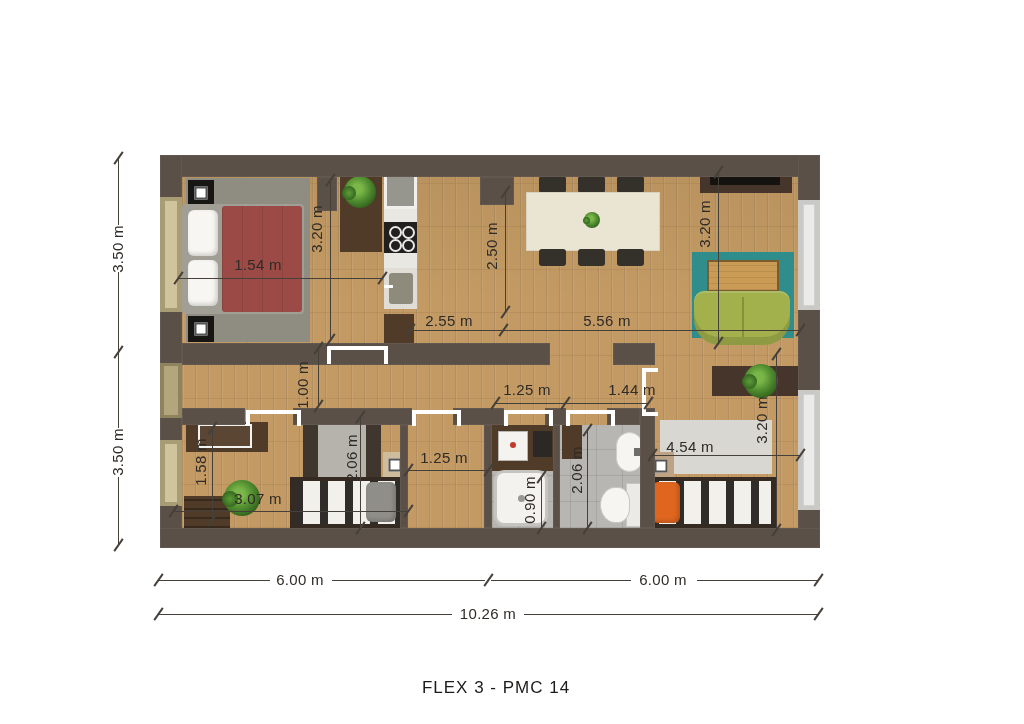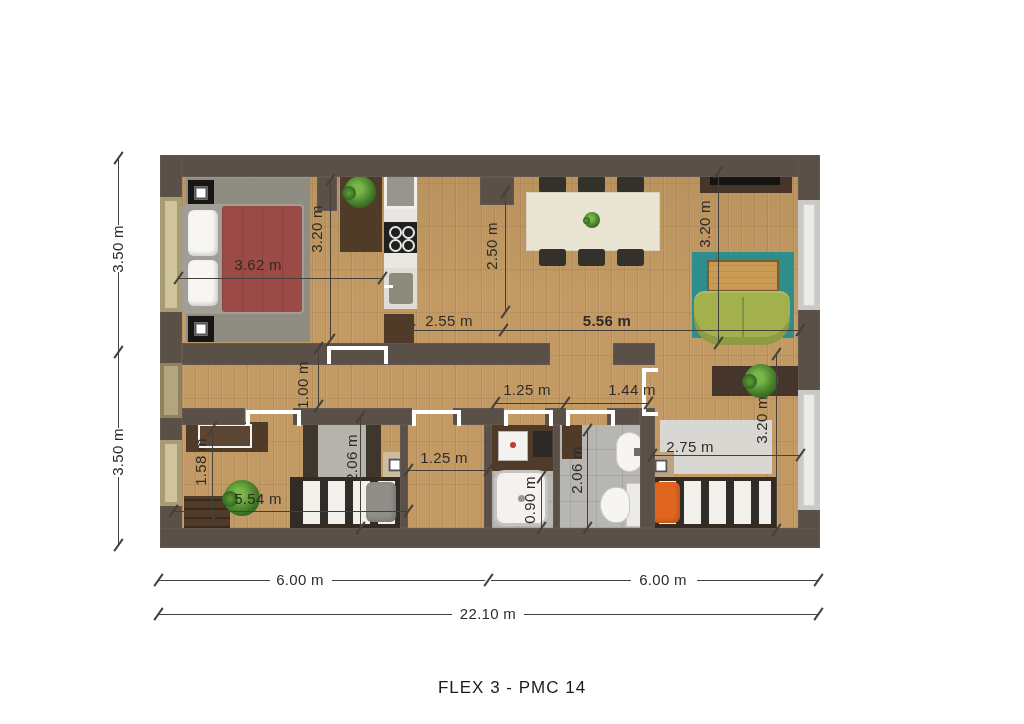--- a/index.html
+++ b/index.html
@@ -181,40 +181,40 @@
     <div class="door down" style="left:327px;top:346px;width:53px;height:14px;"></div>
     <div class="door down" style="left:246px;top:410px;width:47px;height:12px;"></div>
     <div class="door down" style="left:412px;top:410px;width:41px;height:12px;"></div>
     <div class="door down" style="left:504px;top:410px;width:41px;height:12px;"></div>
     <div class="door down" style="left:566px;top:410px;width:41px;height:12px;"></div>
     <div class="door right" style="left:642px;top:368px;width:12px;height:40px;"></div>
 
     <div class="dline" style="left:178px;top:278px;width:204px;height:1px;"></div>
     <span class="tick" style="left:171px;top:277px;"></span>
       <span class="tick" style="left:375px;top:277px;"></span>
-    <div class="dim" style="left:258px;top:264px;">3.62 m</div>
+    <div class="dim" style="left:258px;top:264px;">1.54 m</div>
 
     <div class="dline" style="left:330px;top:180px;width:1px;height:160px;"></div>
     <span class="tick" style="left:323px;top:179px;"></span>
       <span class="tick" style="left:323px;top:339px;"></span>
     <div class="dim v" style="left:316px;top:229px;">3.20 m</div>
 
     <div class="dline" style="left:505px;top:192px;width:1px;height:120px;"></div>
     <span class="tick" style="left:498px;top:191px;"></span>
       <span class="tick" style="left:498px;top:311px;"></span>
     <div class="dim v" style="left:491px;top:246px;">2.50 m</div>
 
     <div class="dline" style="left:410px;top:330px;width:93px;height:1px;"></div>
     <span class="tick" style="left:403px;top:329px;"></span>
       <span class="tick" style="left:496px;top:329px;"></span>
     <div class="dim" style="left:449px;top:320px;">2.55 m</div>
 
     <div class="dline" style="left:503px;top:330px;width:297px;height:1px;"></div>
     <span class="tick" style="left:793px;top:329px;"></span>
-    <div class="dim" style="left:607px;top:320px;font-weight:bold;">5.56 m</div>
+    <div class="dim" style="left:607px;top:320px;">5.56 m</div>
 
     <div class="dline" style="left:718px;top:172px;width:1px;height:171px;"></div>
     <span class="tick" style="left:711px;top:171px;"></span>
       <span class="tick" style="left:711px;top:342px;"></span>
     <div class="dim v" style="left:704px;top:224px;">3.20 m</div>
 
     <div class="dline" style="left:318px;top:348px;width:1px;height:58px;"></div>
     <span class="tick" style="left:311px;top:347px;"></span>
       <span class="tick" style="left:311px;top:405px;"></span>
     <div class="dim v" style="left:302px;top:385px;">1.00 m</div>
@@ -244,31 +244,31 @@
     <div class="dim v" style="left:529px;top:500px;">0.90 m</div>
 
     <div class="dline" style="left:587px;top:430px;width:1px;height:98px;"></div>
     <span class="tick" style="left:580px;top:429px;"></span>
       <span class="tick" style="left:580px;top:527px;"></span>
     <div class="dim v" style="left:576px;top:470px;">2.06 m</div>
 
     <div class="dline" style="left:652px;top:455px;width:148px;height:1px;"></div>
     <span class="tick" style="left:645px;top:454px;"></span>
       <span class="tick" style="left:793px;top:454px;"></span>
-    <div class="dim" style="left:690px;top:446px;">2.75 m</div>
+    <div class="dim" style="left:690px;top:446px;">4.54 m</div>
 
     <div class="dline" style="left:776px;top:354px;width:1px;height:176px;"></div>
     <span class="tick" style="left:769px;top:353px;"></span>
       <span class="tick" style="left:769px;top:529px;"></span>
     <div class="dim v" style="left:761px;top:420px;">3.20 m</div>
 
     <div class="dline" style="left:173px;top:511px;width:235px;height:1px;"></div>
     <span class="tick" style="left:166px;top:510px;"></span>
       <span class="tick" style="left:401px;top:510px;"></span>
-    <div class="dim" style="left:258px;top:498px;">5.54 m</div>
+    <div class="dim" style="left:258px;top:498px;">3.07 m</div>
 
     <div class="dline" style="left:212px;top:428px;width:1px;height:92px;"></div>
     <span class="tick" style="left:205px;top:427px;"></span>
       <span class="tick" style="left:205px;top:519px;"></span>
     <div class="dim v" style="left:200px;top:462px;">1.58 m</div>
 
     <div class="dline" style="left:118px;top:158px;width:1px;height:67px;"></div>
     <div class="dline" style="left:118px;top:272px;width:1px;height:80px;"></div>
     <div class="dim v" style="left:117px;top:249px;">3.50 m</div>
     <div class="dline" style="left:118px;top:352px;width:1px;height:76px;"></div>
@@ -283,19 +283,19 @@
     <div class="dim" style="left:300px;top:579px;">6.00 m</div>
     <div class="dline" style="left:491px;top:580px;width:140px;height:1px;"></div>
     <div class="dline" style="left:697px;top:580px;width:121px;height:1px;"></div>
     <div class="dim" style="left:663px;top:579px;">6.00 m</div>
     <span class="tick" style="left:151px;top:579px;"></span>
     <span class="tick" style="left:481px;top:579px;"></span>
     <span class="tick" style="left:811px;top:579px;"></span>
 
     <div class="dline" style="left:158px;top:614px;width:294px;height:1px;"></div>
     <div class="dline" style="left:524px;top:614px;width:294px;height:1px;"></div>
-    <div class="dim" style="left:488px;top:613px;">22.10 m</div>
+    <div class="dim" style="left:488px;top:613px;">10.26 m</div>
     <span class="tick" style="left:151px;top:613px;"></span>
     <span class="tick" style="left:811px;top:613px;"></span>
 
-    <div class="plan-title" style="left:512px;top:688px;">FLEX 3 - PMC 14</div>
+    <div class="plan-title" style="left:496px;top:688px;">FLEX 3 - PMC 14</div>
   </div>
 </div>
 
 </body></html>

